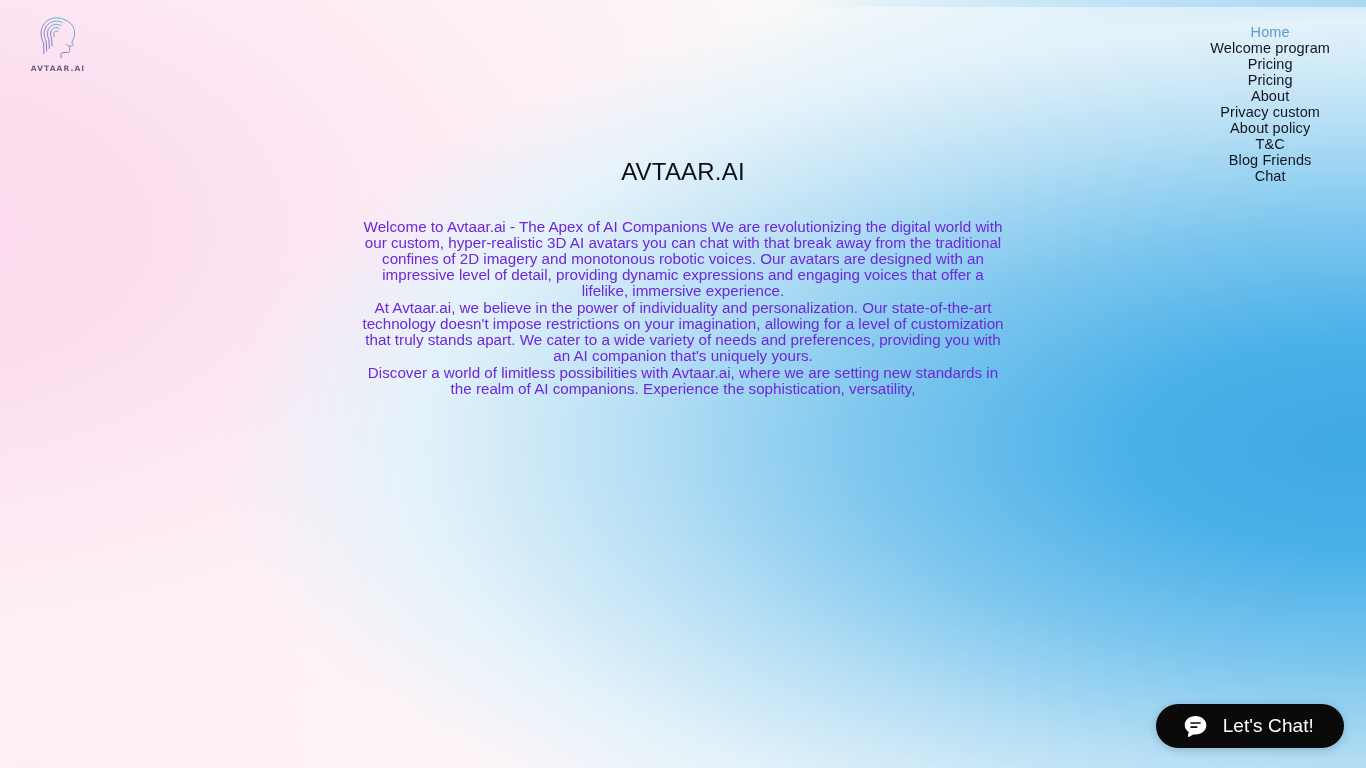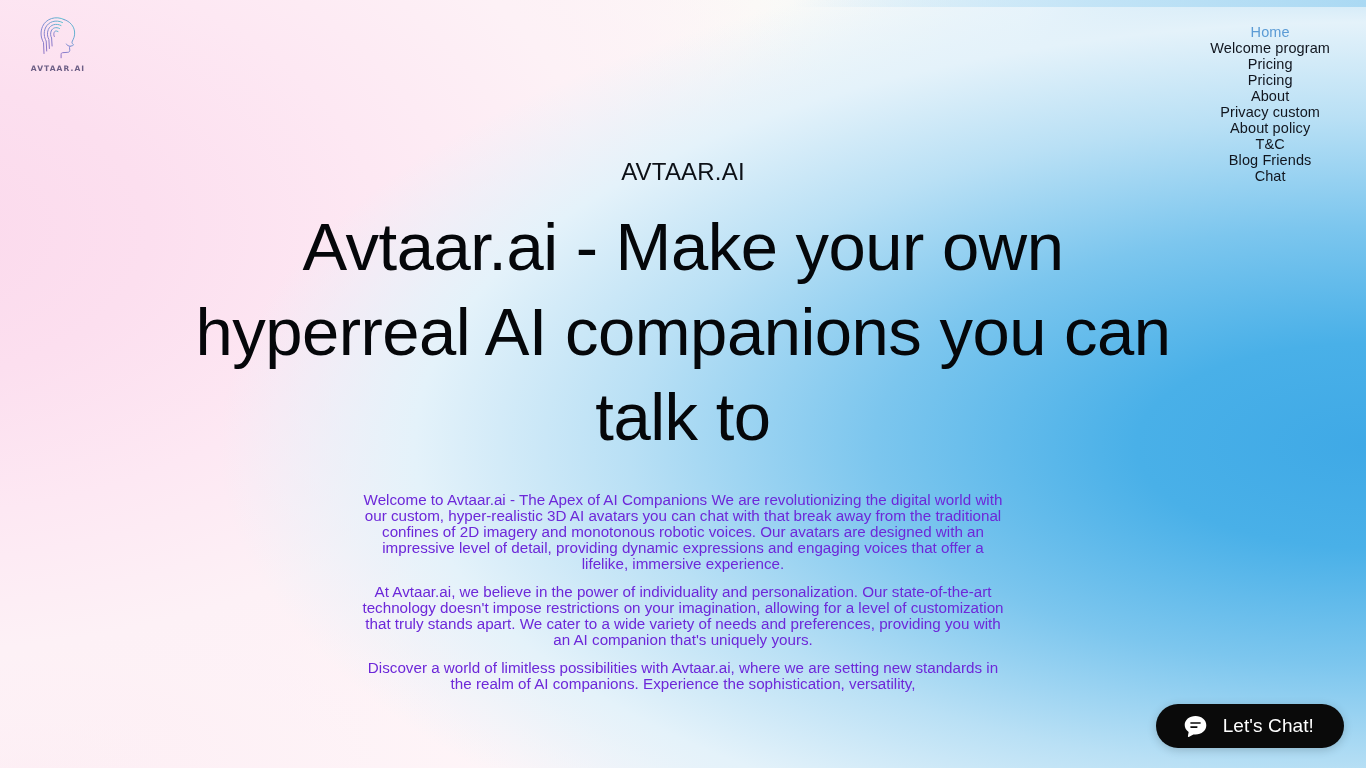--- a/index.html
+++ b/index.html
@@ -85,21 +85,21 @@
   }
 
   .body-copy {
     margin:33px auto 0;
     width:648px;
     font-size:15.2px;
     line-height:16px;
     color:#6d28d9;
     text-align:center;
   }
-  .body-copy p + p { margin-top:12px; }
+  .body-copy p + p { margin-top:1px; }
 
   
   .chat-widget {
     position:absolute;
     right:22px; bottom:20px;
     height:44px;
     padding:0 30px 0 26px;
     background:#0a0a0a;
     border-radius:28px;
     display:flex; align-items:center; gap:14px;
@@ -157,21 +157,20 @@
       <a href="#">About policy</a>
       <a href="#">T&amp;C</a>
       <a href="#">Blog Friends</a>
       <a href="#">Chat</a>
     </nav>
 
   </header>
 
   <main class="hero">
     <div class="eyebrow">AVTAAR.AI</div>
-    <h1 class="headline">Avtaar.ai - Make your own hyperreal AI companions you can talk to</h1>
 
     <div class="body-copy">
       <p>Welcome to Avtaar.ai - The Apex of AI Companions  We are revolutionizing the digital world with our custom, hyper-realistic 3D AI avatars you can chat with that break away from the traditional confines of 2D imagery and monotonous robotic voices. Our avatars are designed with an impressive level of detail, providing dynamic expressions and engaging voices that offer a lifelike, immersive experience.</p>
       <p>At Avtaar.ai, we believe in the power of individuality and personalization. Our state-of-the-art technology doesn't impose restrictions on your imagination, allowing for a level of customization that truly stands apart. We cater to a wide variety of needs and preferences, providing you with an AI companion that's uniquely yours.</p>
       <p>Discover a world of limitless possibilities with Avtaar.ai, where we are setting new standards in the realm of AI companions. Experience the sophistication, versatility,</p>
     </div>
   </main>
 
   <div class="chat-widget">
     <svg class="chat-icon" viewBox="0 0 28 28">

